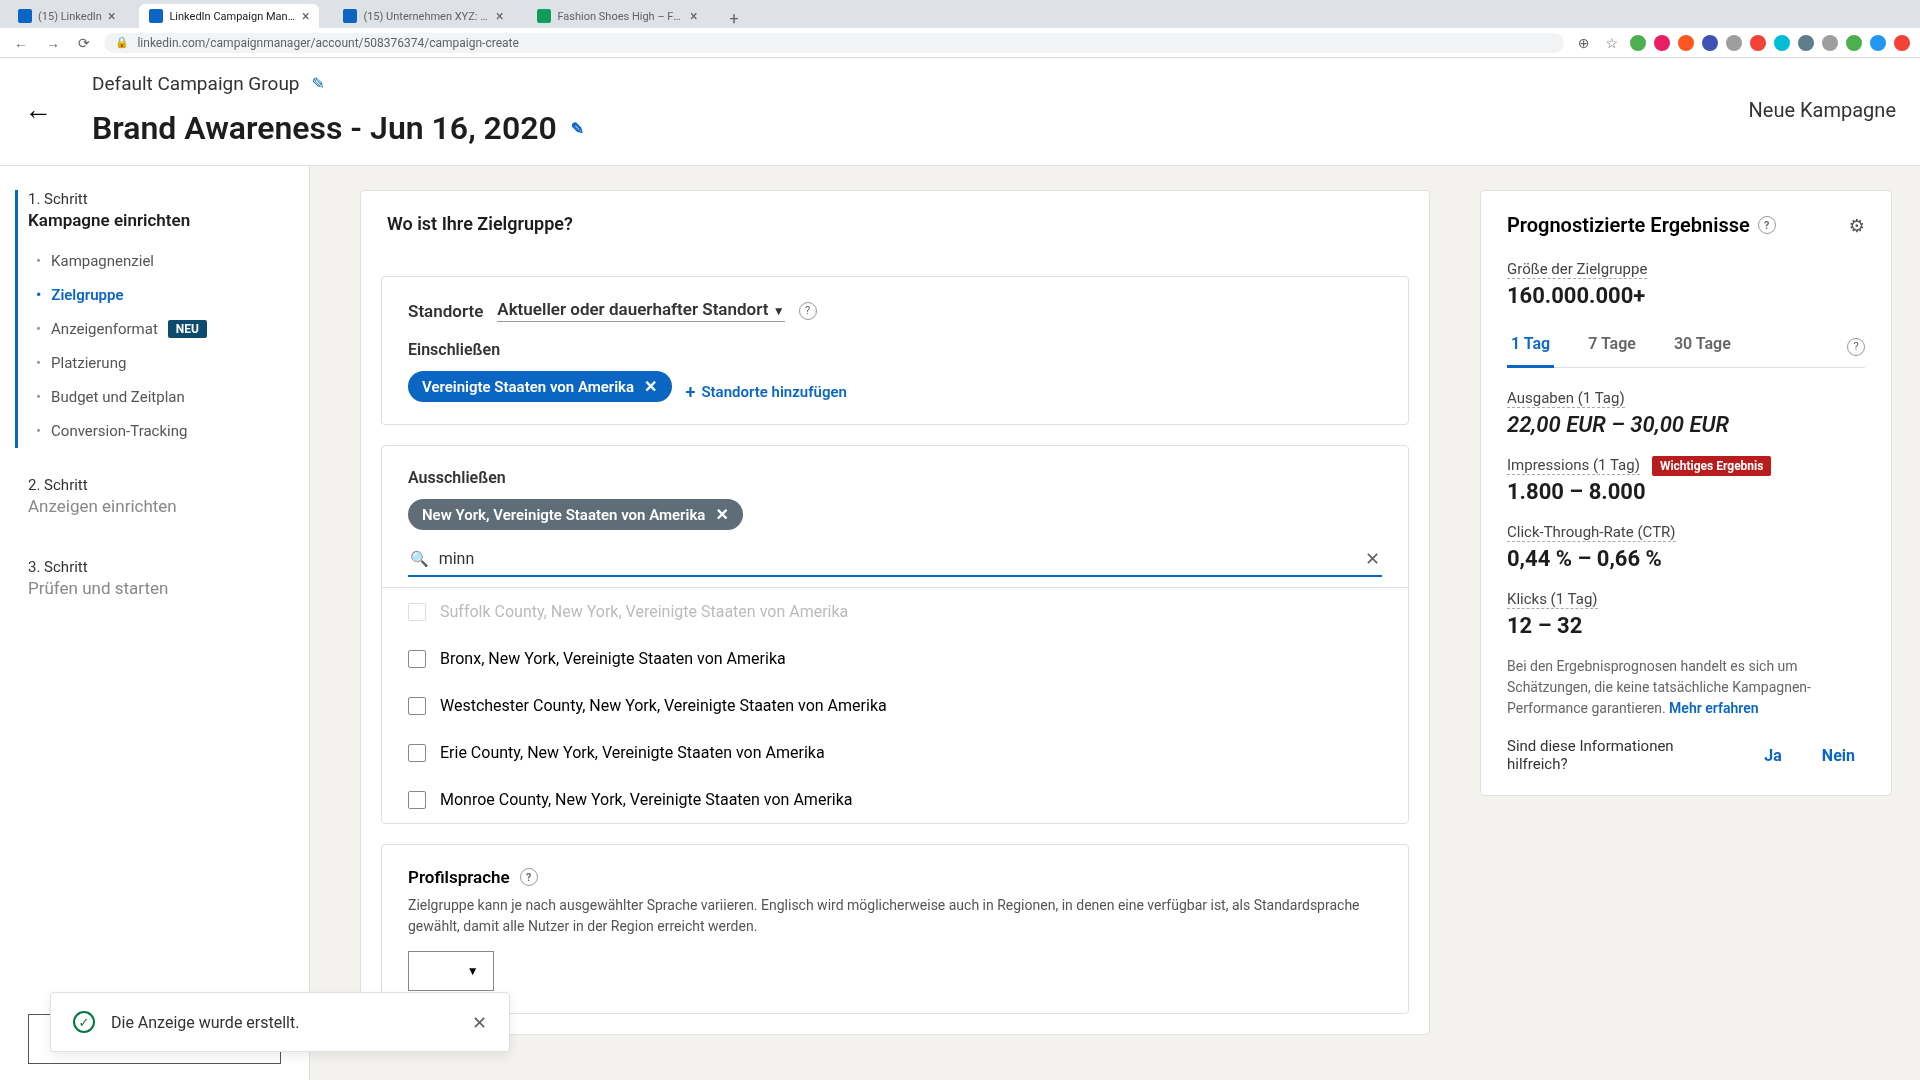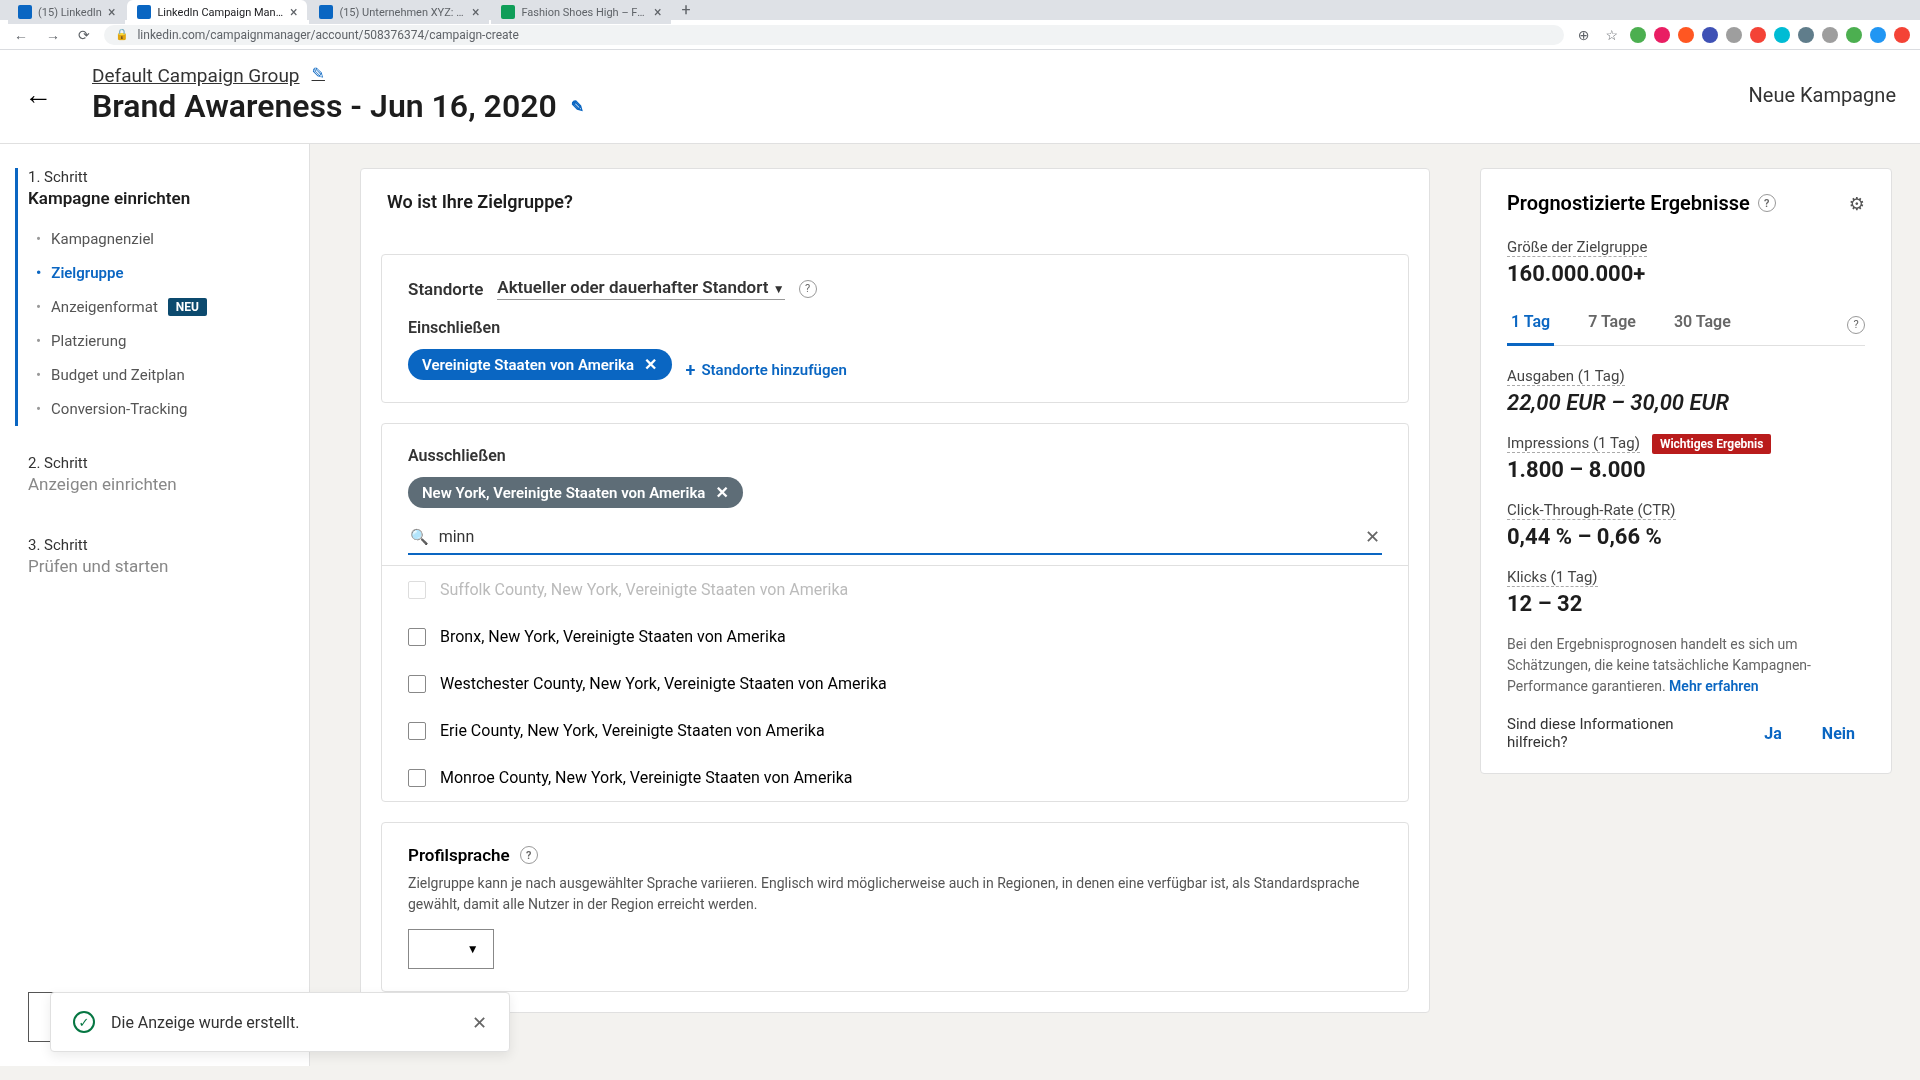--- a/index.html
+++ b/index.html
@@ -1,39 +1,39 @@
 <!DOCTYPE html>
 <html><head>
 <meta charset="utf-8">
 <style>
 * { margin: 0; padding: 0; box-sizing: border-box; font-family: -apple-system, BlinkMacSystemFont, "Segoe UI", Roboto, sans-serif; }
 body { background: #f3f2ef; width: 1920px; height: 1080px; overflow: hidden; position: relative; }
 
 
 .browser-chrome { background: #dee1e6; }
-.tab-row { display: flex; align-items: flex-start; height: 20px; background: #dee1e6; padding-left: 8px; }
+.tab-row { display: flex; align-items: flex-end; height: 28px; background: #dee1e6; padding-left: 8px; gap: 12px; }
 .tab { display: flex; align-items: center; gap: 6px; padding: 4px 10px; font-size: 11px; color: #5f6368; background: #dee1e6; border-radius: 6px 6px 0 0; max-width: 180px; margin-right: 2px; cursor: pointer; }
 .tab.active { background: #fff; color: #202124; }
 .tab-favicon { width: 14px; height: 14px; background: #0a66c2; border-radius: 2px; flex-shrink: 0; }
 .tab-favicon.green { background: #0f9d58; }
 .tab-title { white-space: nowrap; overflow: hidden; text-overflow: ellipsis; flex: 1; }
 .tab-close { color: #5f6368; font-size: 14px; cursor: pointer; }
 .new-tab { color: #5f6368; font-size: 16px; padding: 0 8px; cursor: pointer; }
 .addr-row { display: flex; align-items: center; height: 30px; background: #fff; padding: 0 10px; gap: 10px; border-bottom: 1px solid #dadce0; }
 .nav-btn { color: #5f6368; font-size: 14px; cursor: pointer; padding: 2px 4px; }
 .addr-bar { flex: 1; display: flex; align-items: center; background: #f1f3f4; border-radius: 14px; padding: 3px 12px; font-size: 12px; color: #5f6368; gap: 8px; }
 .lock-icon { font-size: 11px; }
 .ext-icons { display: flex; gap: 8px; align-items: center; }
 .ext-dot { width: 16px; height: 16px; border-radius: 50%; }
 
 
 .app-header { background: #fff; border-bottom: 1px solid #e0e0e0; padding: 14px 24px 18px 24px; display: flex; align-items: center; }
 .back-arrow { font-size: 28px; color: #000; margin-right: 40px; cursor: pointer; }
 .header-titles { flex: 1; }
-.campaign-group { font-size: 19px; color: #333; display: flex; align-items: flex-start; gap: 12px; margin-bottom: 0; text-decoration: underline; }
+.campaign-group { font-size: 19px; color: #333; display: flex; align-items: center; gap: 12px; margin-bottom: 14px; }
 .campaign-name { font-size: 32px; font-weight: 600; color: #1d1d1d; display: flex; align-items: center; gap: 14px; }
 .edit-icon { color: #0a66c2; font-size: 16px; cursor: pointer; }
 .new-campaign-label { font-size: 20px; color: #333; }
 
 
 .main-area { display: flex; height: calc(100% - 58px - 100px); }
 
 
 .sidebar { width: 310px; background: #fff; border-right: 1px solid #e0e0e0; padding: 24px 0 24px 28px; display: flex; flex-direction: column; }
 .step-block { margin-bottom: 28px; border-left: 3px solid transparent; padding-left: 10px; margin-left: -13px; }

